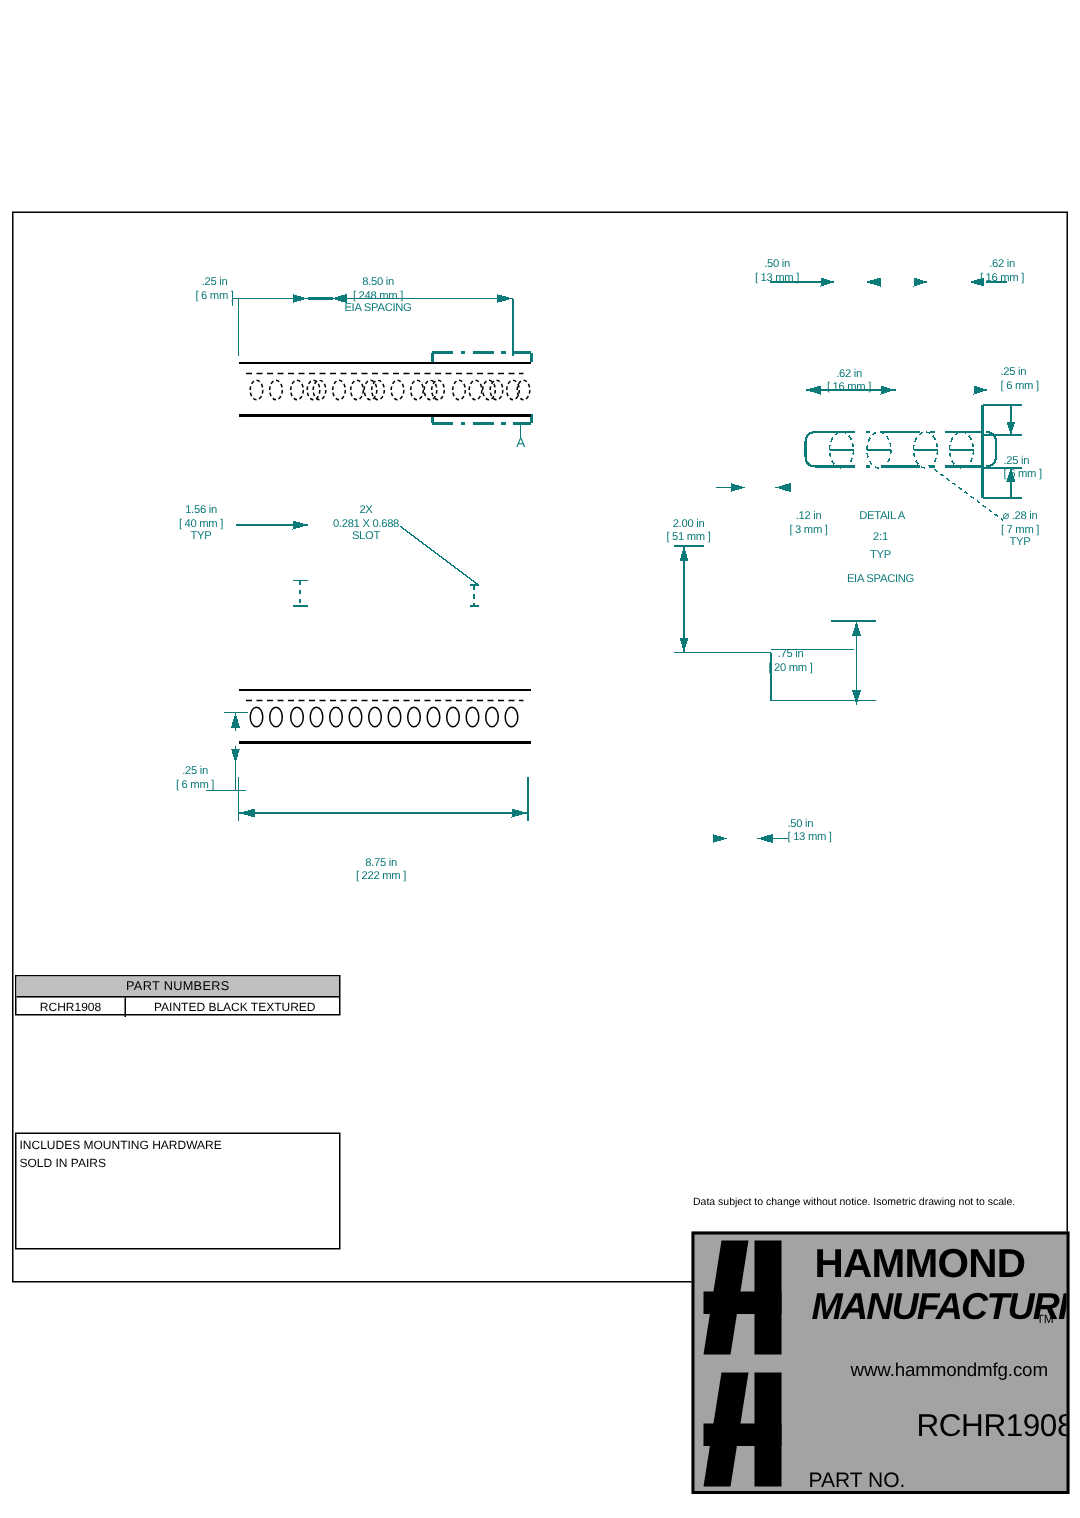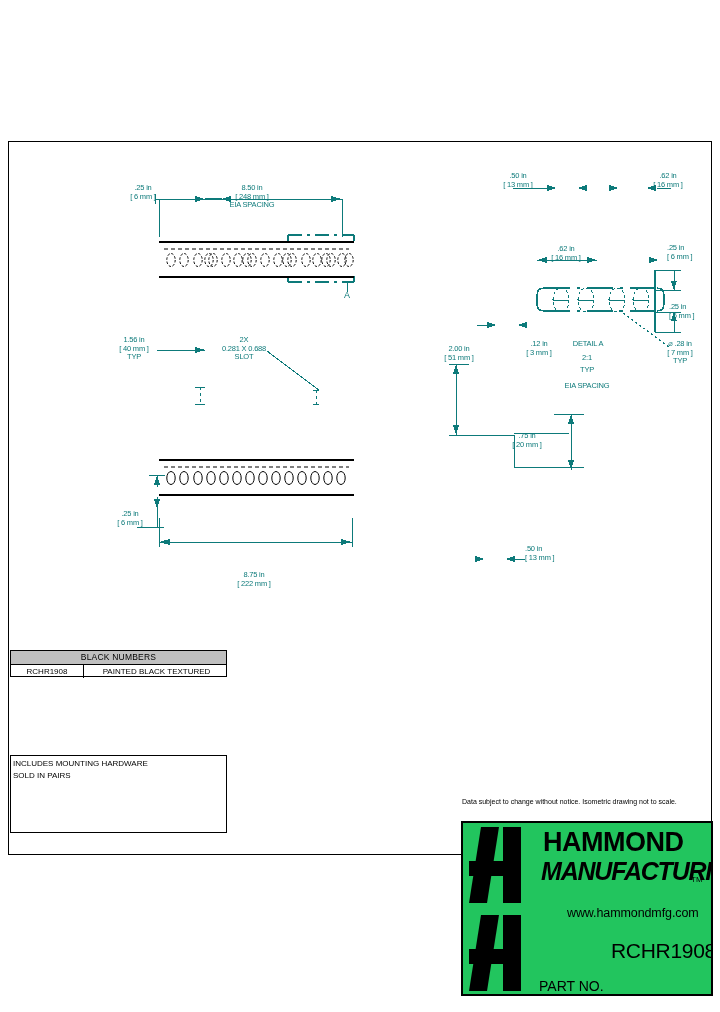--- a/index.html
+++ b/index.html
@@ -98,21 +98,21 @@
 
   
   #titleblock {
     position: absolute;
     left: 452px;
     top: 679px;
     width: 252px;
     height: 175px;
     border: 2px solid #000000;
     box-sizing: border-box;
-    background: #22c55e;
+    background: #a3a3a3;
     overflow: hidden;
   }
   #logo-mark {
     position: absolute;
     left: 2px;
     top: 0px;
     width: 74px;
     height: 171px;
   }
   .brand1 {
@@ -419,21 +419,21 @@
     <div class="dimtext" style="left:424px; top:203px; width:52px;">2.00 in
 [ 51 mm ]</div>
 
     <div class="dimtext" style="left:492px; top:290px; width:52px;">.75 in
 [ 20 mm ]</div>
 
     <div class="dimtext" style="left:516px; top:403px; width:52px; text-align:left;">.50 in
 [ 13 mm ]</div>
 
     <div class="infotable" style="left:1px; top:508px; width:217px; height:27px;">
-      <div class="thead">BLACK NUMBERS</div>
+      <div class="thead">PART NUMBERS</div>
       <div class="pn-row">
         <div class="pn-cell-left">RCHR1908</div>
         <div class="pn-cell-right">PAINTED BLACK TEXTURED</div>
       </div>
     </div>
 
     <div class="infotable" style="left:1px; top:613px; width:217px; height:78px;">
       <div class="note-line" style="margin-top:2px;">INCLUDES MOUNTING HARDWARE</div>
       <div class="note-line">SOLD IN PAIRS</div>
     </div>

